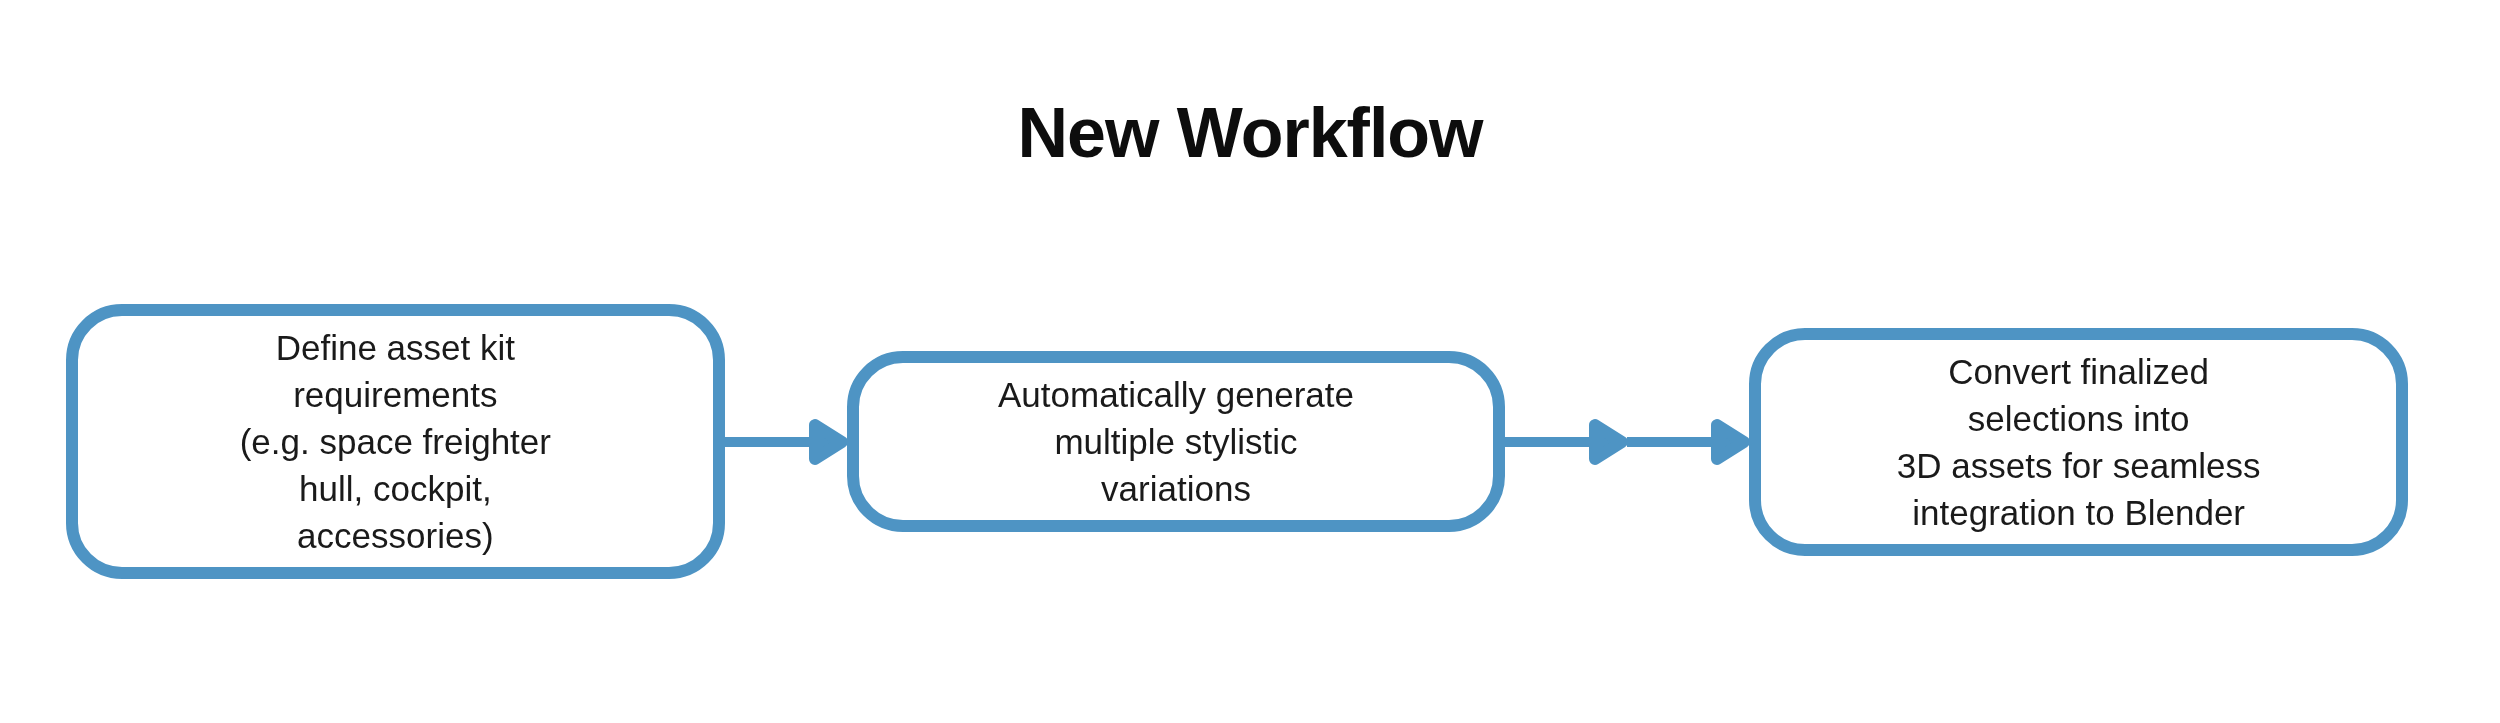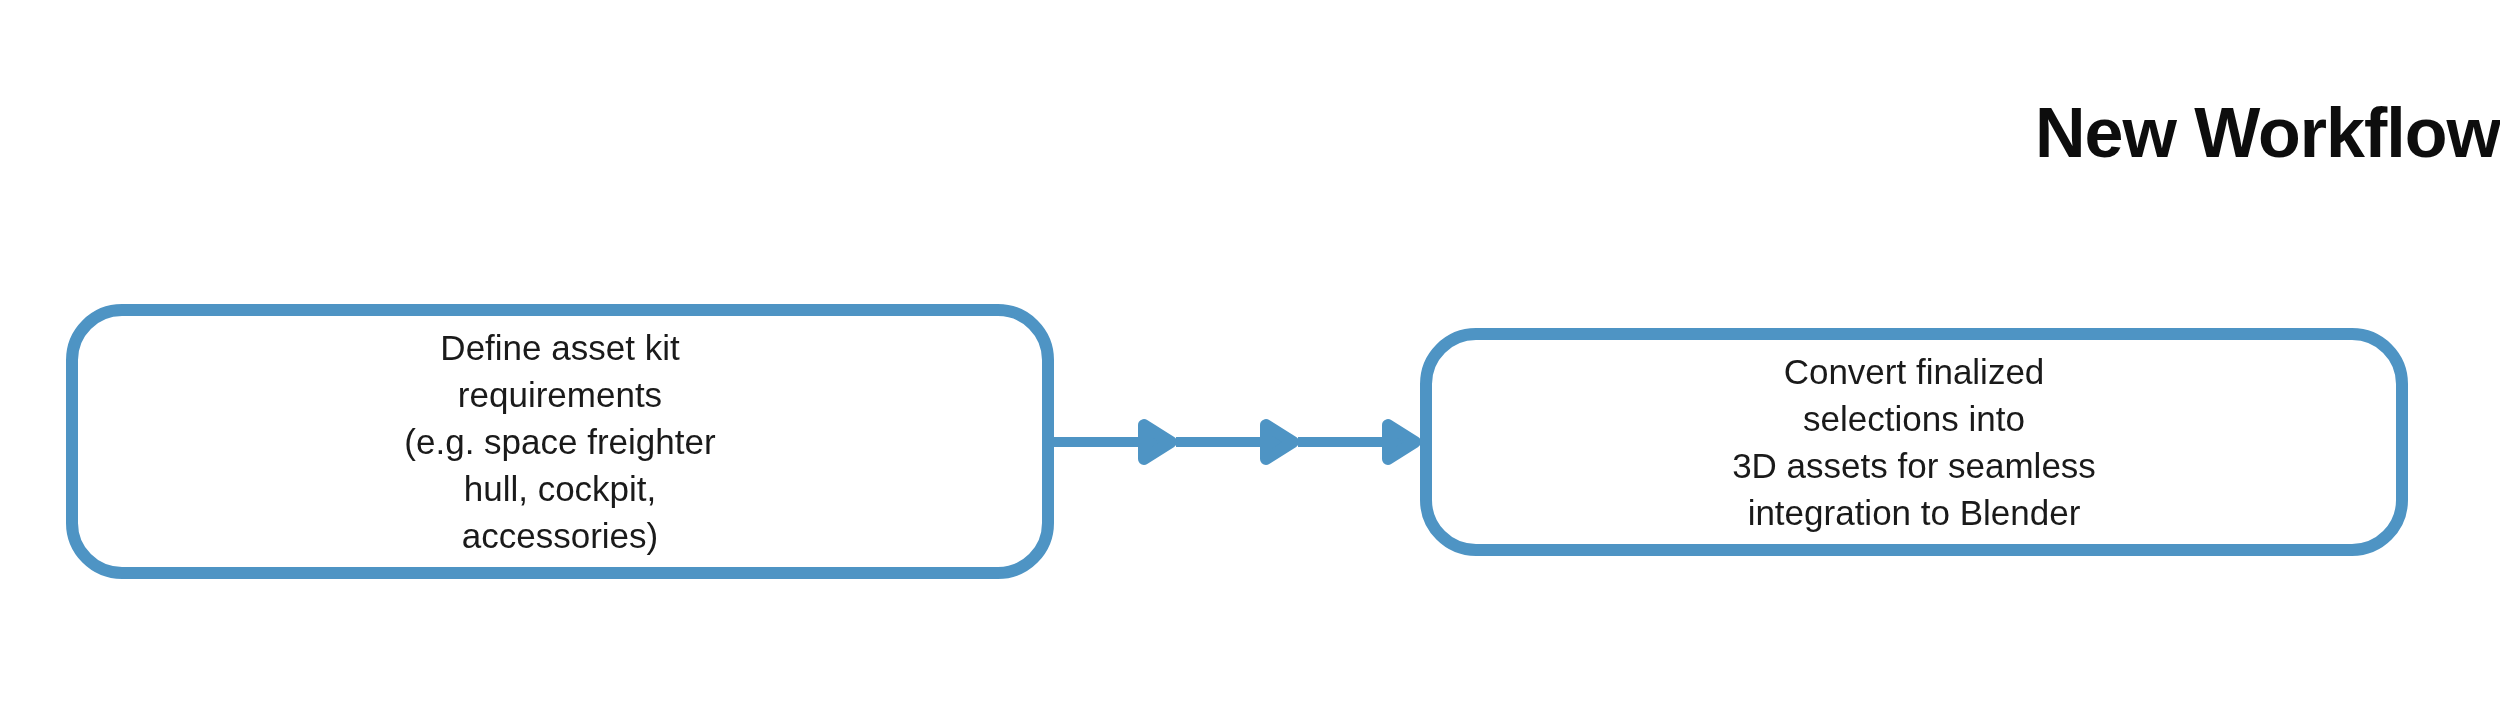--- a/index.html
+++ b/index.html
@@ -19,21 +19,21 @@
     width: 2500px;
     height: 723px;
     background: var(--background);
     overflow: hidden;
   }
   .title {
     position: absolute;
     top: 98px;
     left: 0;
     width: 100%;
-    text-align: right;
+    text-align: center;
     font-size: 70px;
     line-height: 70px;
     font-weight: bold;
     letter-spacing: -1px;
     color: #0D0D0D;
   }
   .flow-row {
     position: absolute;
     top: 270px;
     left: 66px;
@@ -90,20 +90,25 @@
 accessories)</div>
     </div>
 
     <div class="arrow-cell">
       <svg width="122" height="64" viewBox="0 0 122 64" aria-hidden="true">
         <rect x="0" y="27" width="94" height="10" fill="currentColor"></rect>
         <path d="M90 15 L90 49 L117 32 Z" fill="currentColor" stroke="currentColor" stroke-width="12" stroke-linejoin="round" stroke-linecap="round"></path>
       </svg>
     </div>
 
+    <div class="flow-box">
+      <div class="box-text">Automatically generate
+multiple stylistic
+variations</div>
+    </div>
 
     <div class="arrow-cell">
       <svg width="122" height="64" viewBox="0 0 122 64" aria-hidden="true">
         <rect x="0" y="27" width="94" height="10" fill="currentColor"></rect>
         <path d="M90 15 L90 49 L117 32 Z" fill="currentColor" stroke="currentColor" stroke-width="12" stroke-linejoin="round" stroke-linecap="round"></path>
       </svg>
     </div>
 
 
     <div class="arrow-cell">

